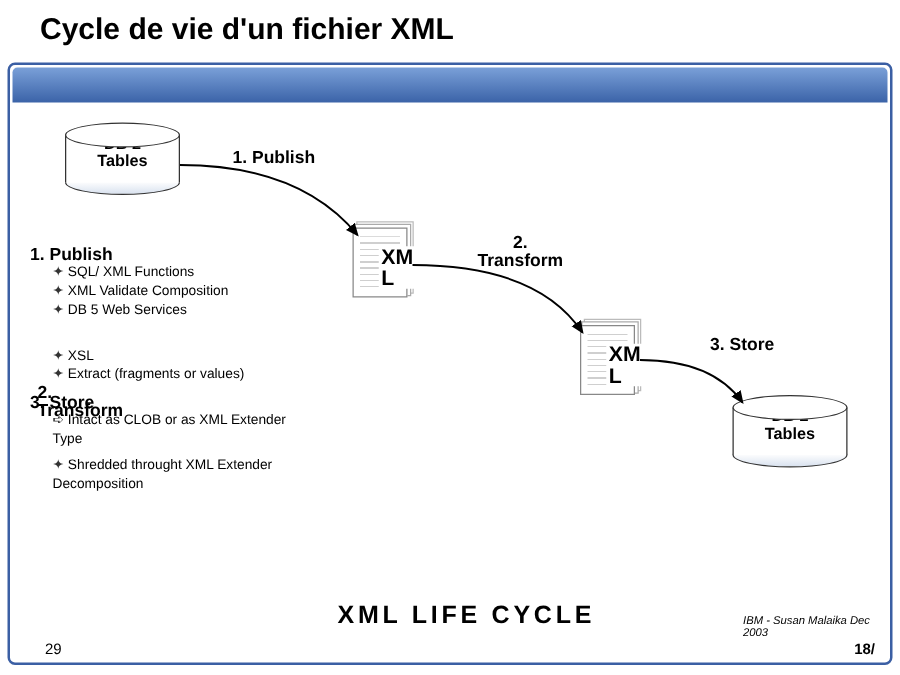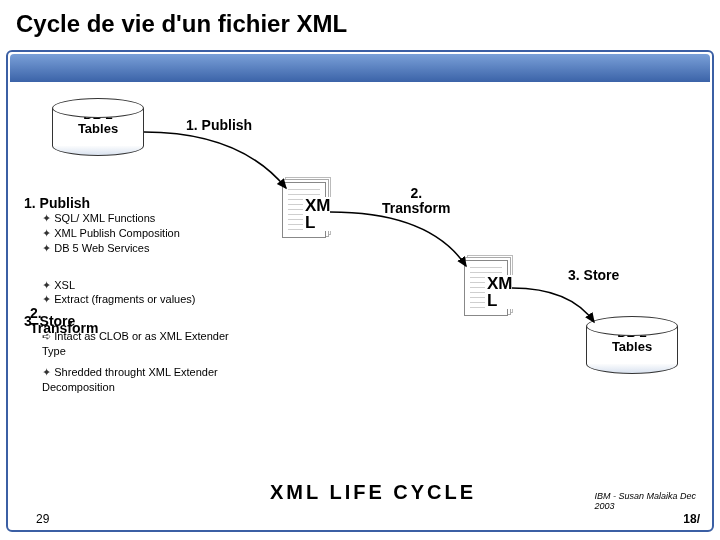--- a/index.html
+++ b/index.html
@@ -9,20 +9,21 @@
     font-family: Arial, Helvetica, sans-serif;
     background: #fff;
     position: relative;
     overflow: hidden;
   }
   .title {
     font-size: 24px;
     font-weight: bold;
     color: #000;
     padding: 10px 16px 6px 16px;
+    margin-left: 16px;
   }
   .frame {
     position: absolute;
     left: 6px;
     right: 6px;
     top: 50px;
     bottom: 8px;
     border: 2px solid #3b5fa4;
     border-radius: 6px;
   }
@@ -218,21 +219,21 @@
     <path d="M134,50 Q230,50 276,106" stroke="#000" stroke-width="1.5" fill="none" marker-end="url(#ah)"></path>
 
     <path d="M320,130 Q420,130 456,184" stroke="#000" stroke-width="1.5" fill="none" marker-end="url(#ah)"></path>
 
     <path d="M502,206 Q560,206 584,240" stroke="#000" stroke-width="1.5" fill="none" marker-end="url(#ah)"></path>
   </svg>
 
   <div class="leftcol">
     <div class="sectionhead">1. Publish</div>
     <div class="bullet">SQL/ XML Functions</div>
-    <div class="bullet">XML Publish Composition</div>
+    <div class="bullet">XML Validate Composition</div>
     <div class="bullet">DB 5 Web Services</div>
     <div style="height:22px"></div>
     <div class="bullet">XSL</div>
     <div class="bullet">Extract (fragments or values)</div>
 
     <div class="sectionhead" style="margin-top:6px">3. Store</div>
     <div class="bullet arrow">Intact as CLOB or as XML Extender Type</div>
     <div style="height:6px"></div>
     <div class="bullet">Shredded throught XML Extender Decomposition</div>
   </div>

